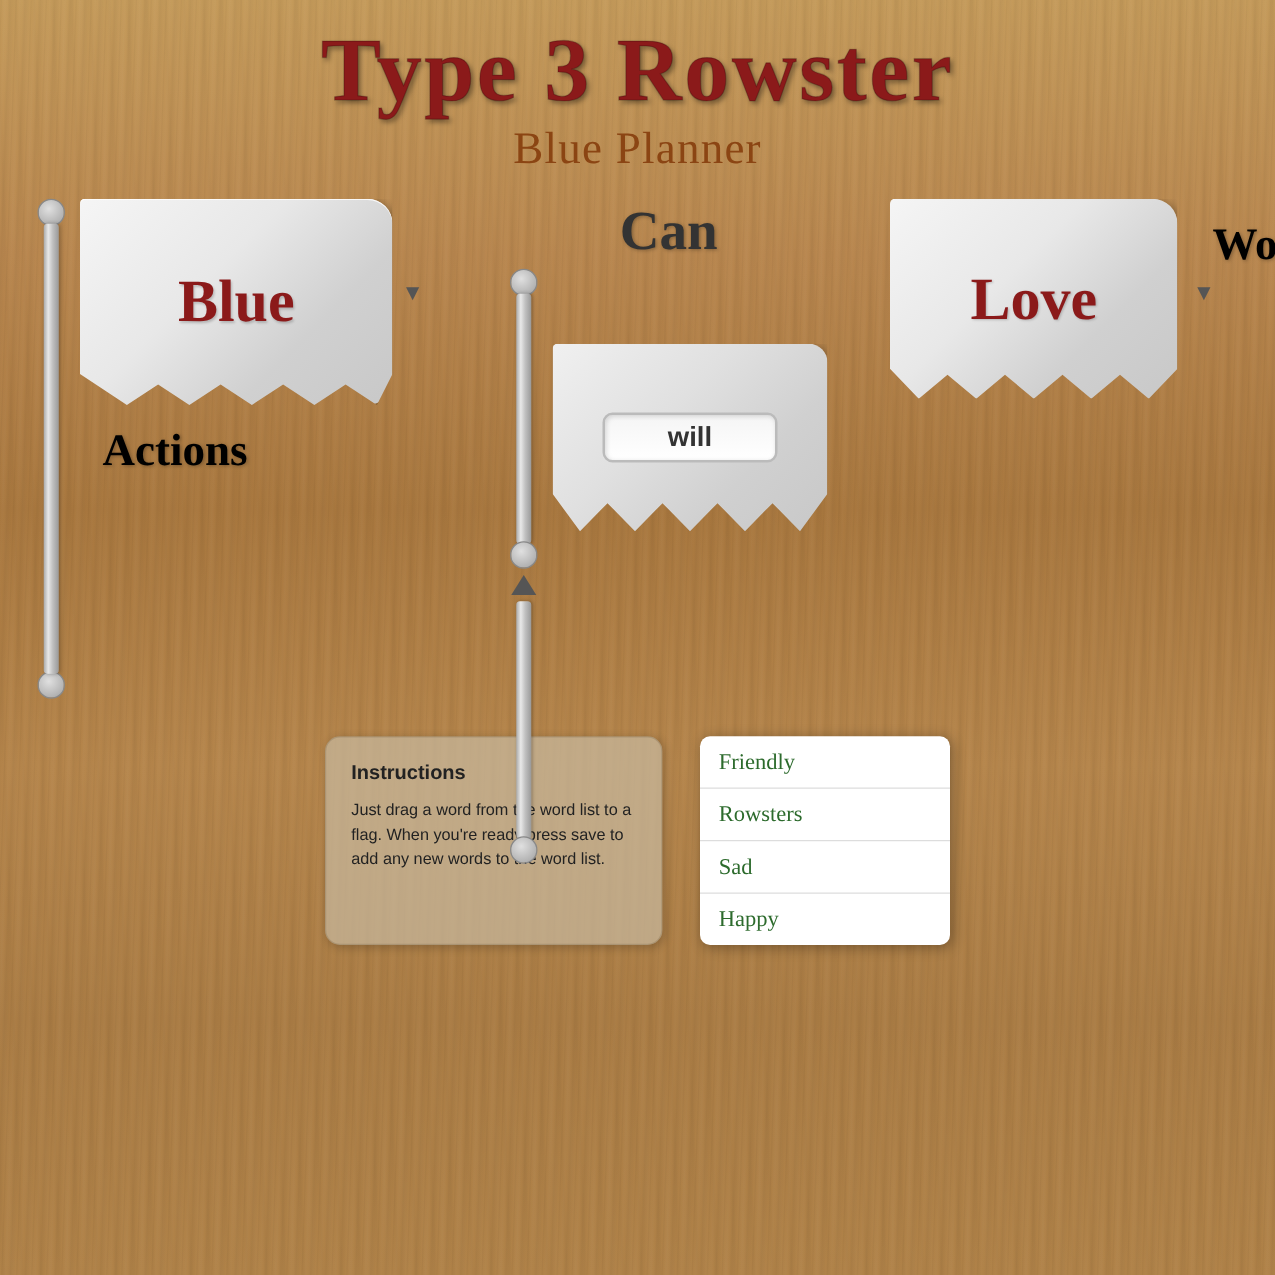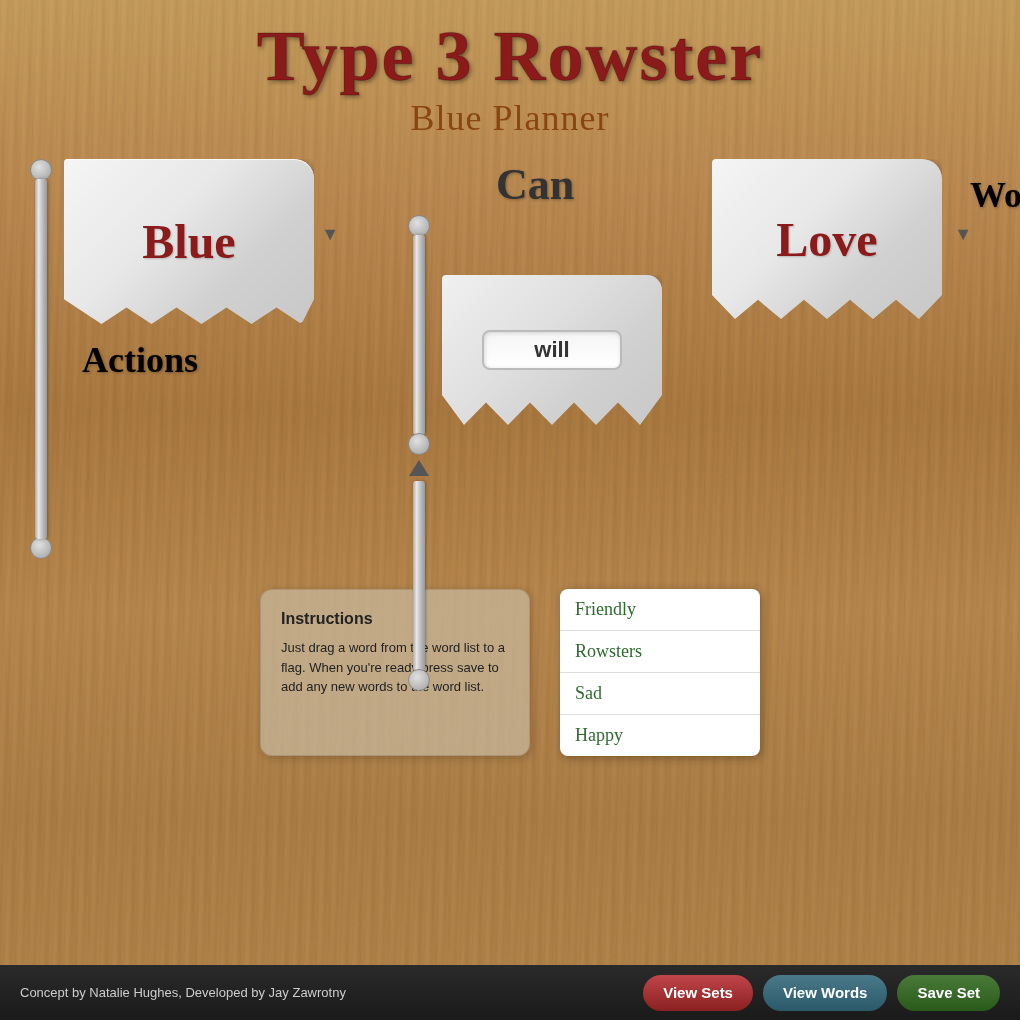--- a/index.html
+++ b/index.html
@@ -417,22 +417,14 @@
     </div>
 
     <div class="word-list-box">
       <div class="word-list-item">Friendly</div>
       <div class="word-list-item">Rowsters</div>
       <div class="word-list-item">Sad</div>
       <div class="word-list-item">Happy</div>
     </div>
   </div>
 
-  <div class="footer-bar">
-    <div class="footer-credit">Concept by Natalie Hughes, Developed by Jay Zawrotny</div>
-    <div class="footer-buttons">
-      <button class="footer-btn btn-view-sets">View Sets</button>
-      <button class="footer-btn btn-view-words">View Words</button>
-      <button class="footer-btn btn-save-set">Save Set</button>
-    </div>
-  </div>
 
 </div>
 
 </body></html>

